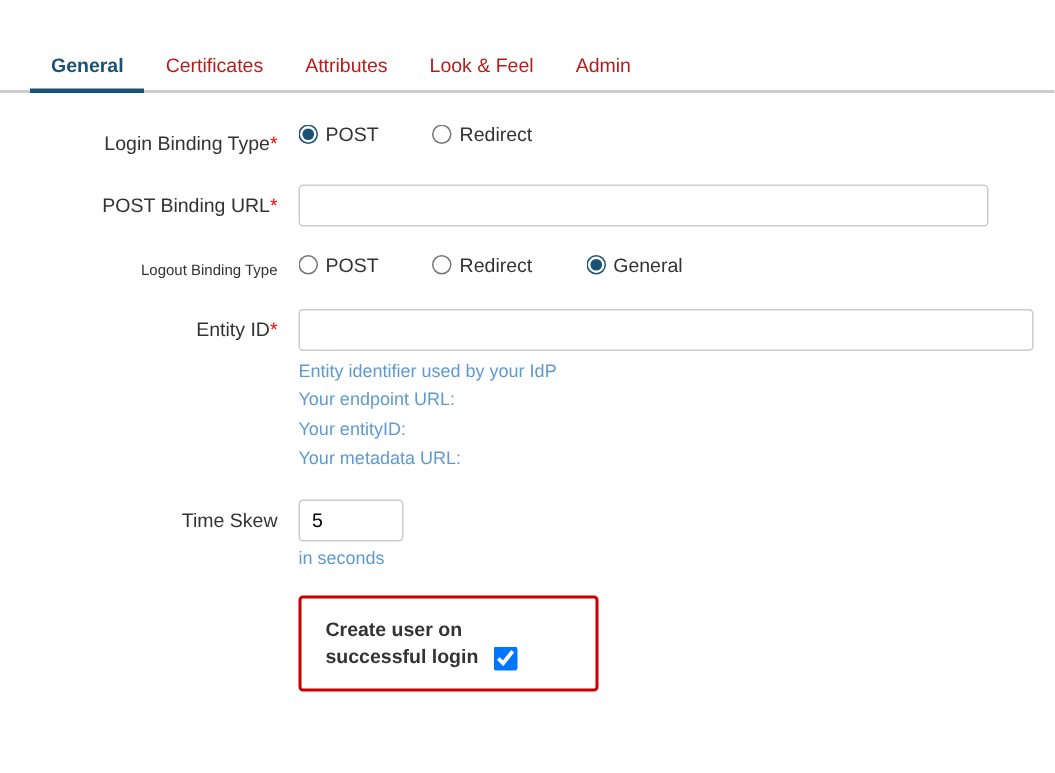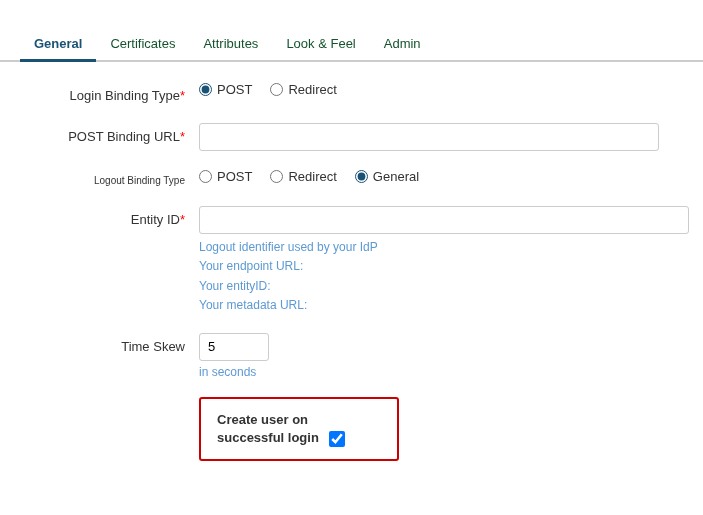--- a/index.html
+++ b/index.html
@@ -16,21 +16,21 @@
     .tabs {
       display: flex;
       border-bottom: 2px solid #ccc;
       padding: 0 20px;
       margin-bottom: 0;
       margin-top: 28px;
     }
     .tab {
       padding: 8px 14px;
       cursor: pointer;
-      color: #14532d;
+      color: #b91c1c;
       font-size: 13px;
       border-bottom: 3px solid transparent;
       margin-bottom: -2px;
       text-decoration: none;
     }
     .tab.active {
       color: #1a5276;
       border-bottom: 3px solid #1a5276;
       font-weight: bold;
     }
@@ -58,21 +58,21 @@
     }
 
     .required-star {
       color: red;
     }
 
     .form-control-group {
       display: flex;
       align-items: center;
       flex-wrap: wrap;
-      gap: 18px;
+      gap: 36px;
     }
 
     
     .radio-option {
       display: flex;
       align-items: center;
       gap: 5px;
       cursor: pointer;
       font-size: 13px;
     }
@@ -227,21 +227,21 @@
     </div>
   </div>
 
   <div class="form-row" style="margin-top: 16px;">
     <div class="form-label">
       <span>Entity ID</span><span class="required-star">*</span>
     </div>
     <div class="form-field-group">
       <input type="text" class="text-input text-input-wide" value="" style="">
       <div class="helper-text">
-        <div>Logout identifier used by your IdP</div>
+        <div>Entity identifier used by your IdP</div>
         <div>Your endpoint URL:</div>
         <div>Your entityID:</div>
         <div>Your metadata URL:</div>
       </div>
     </div>
   </div>
 
   <div class="form-row">
     <div class="form-label">
       <span>Time Skew</span>

